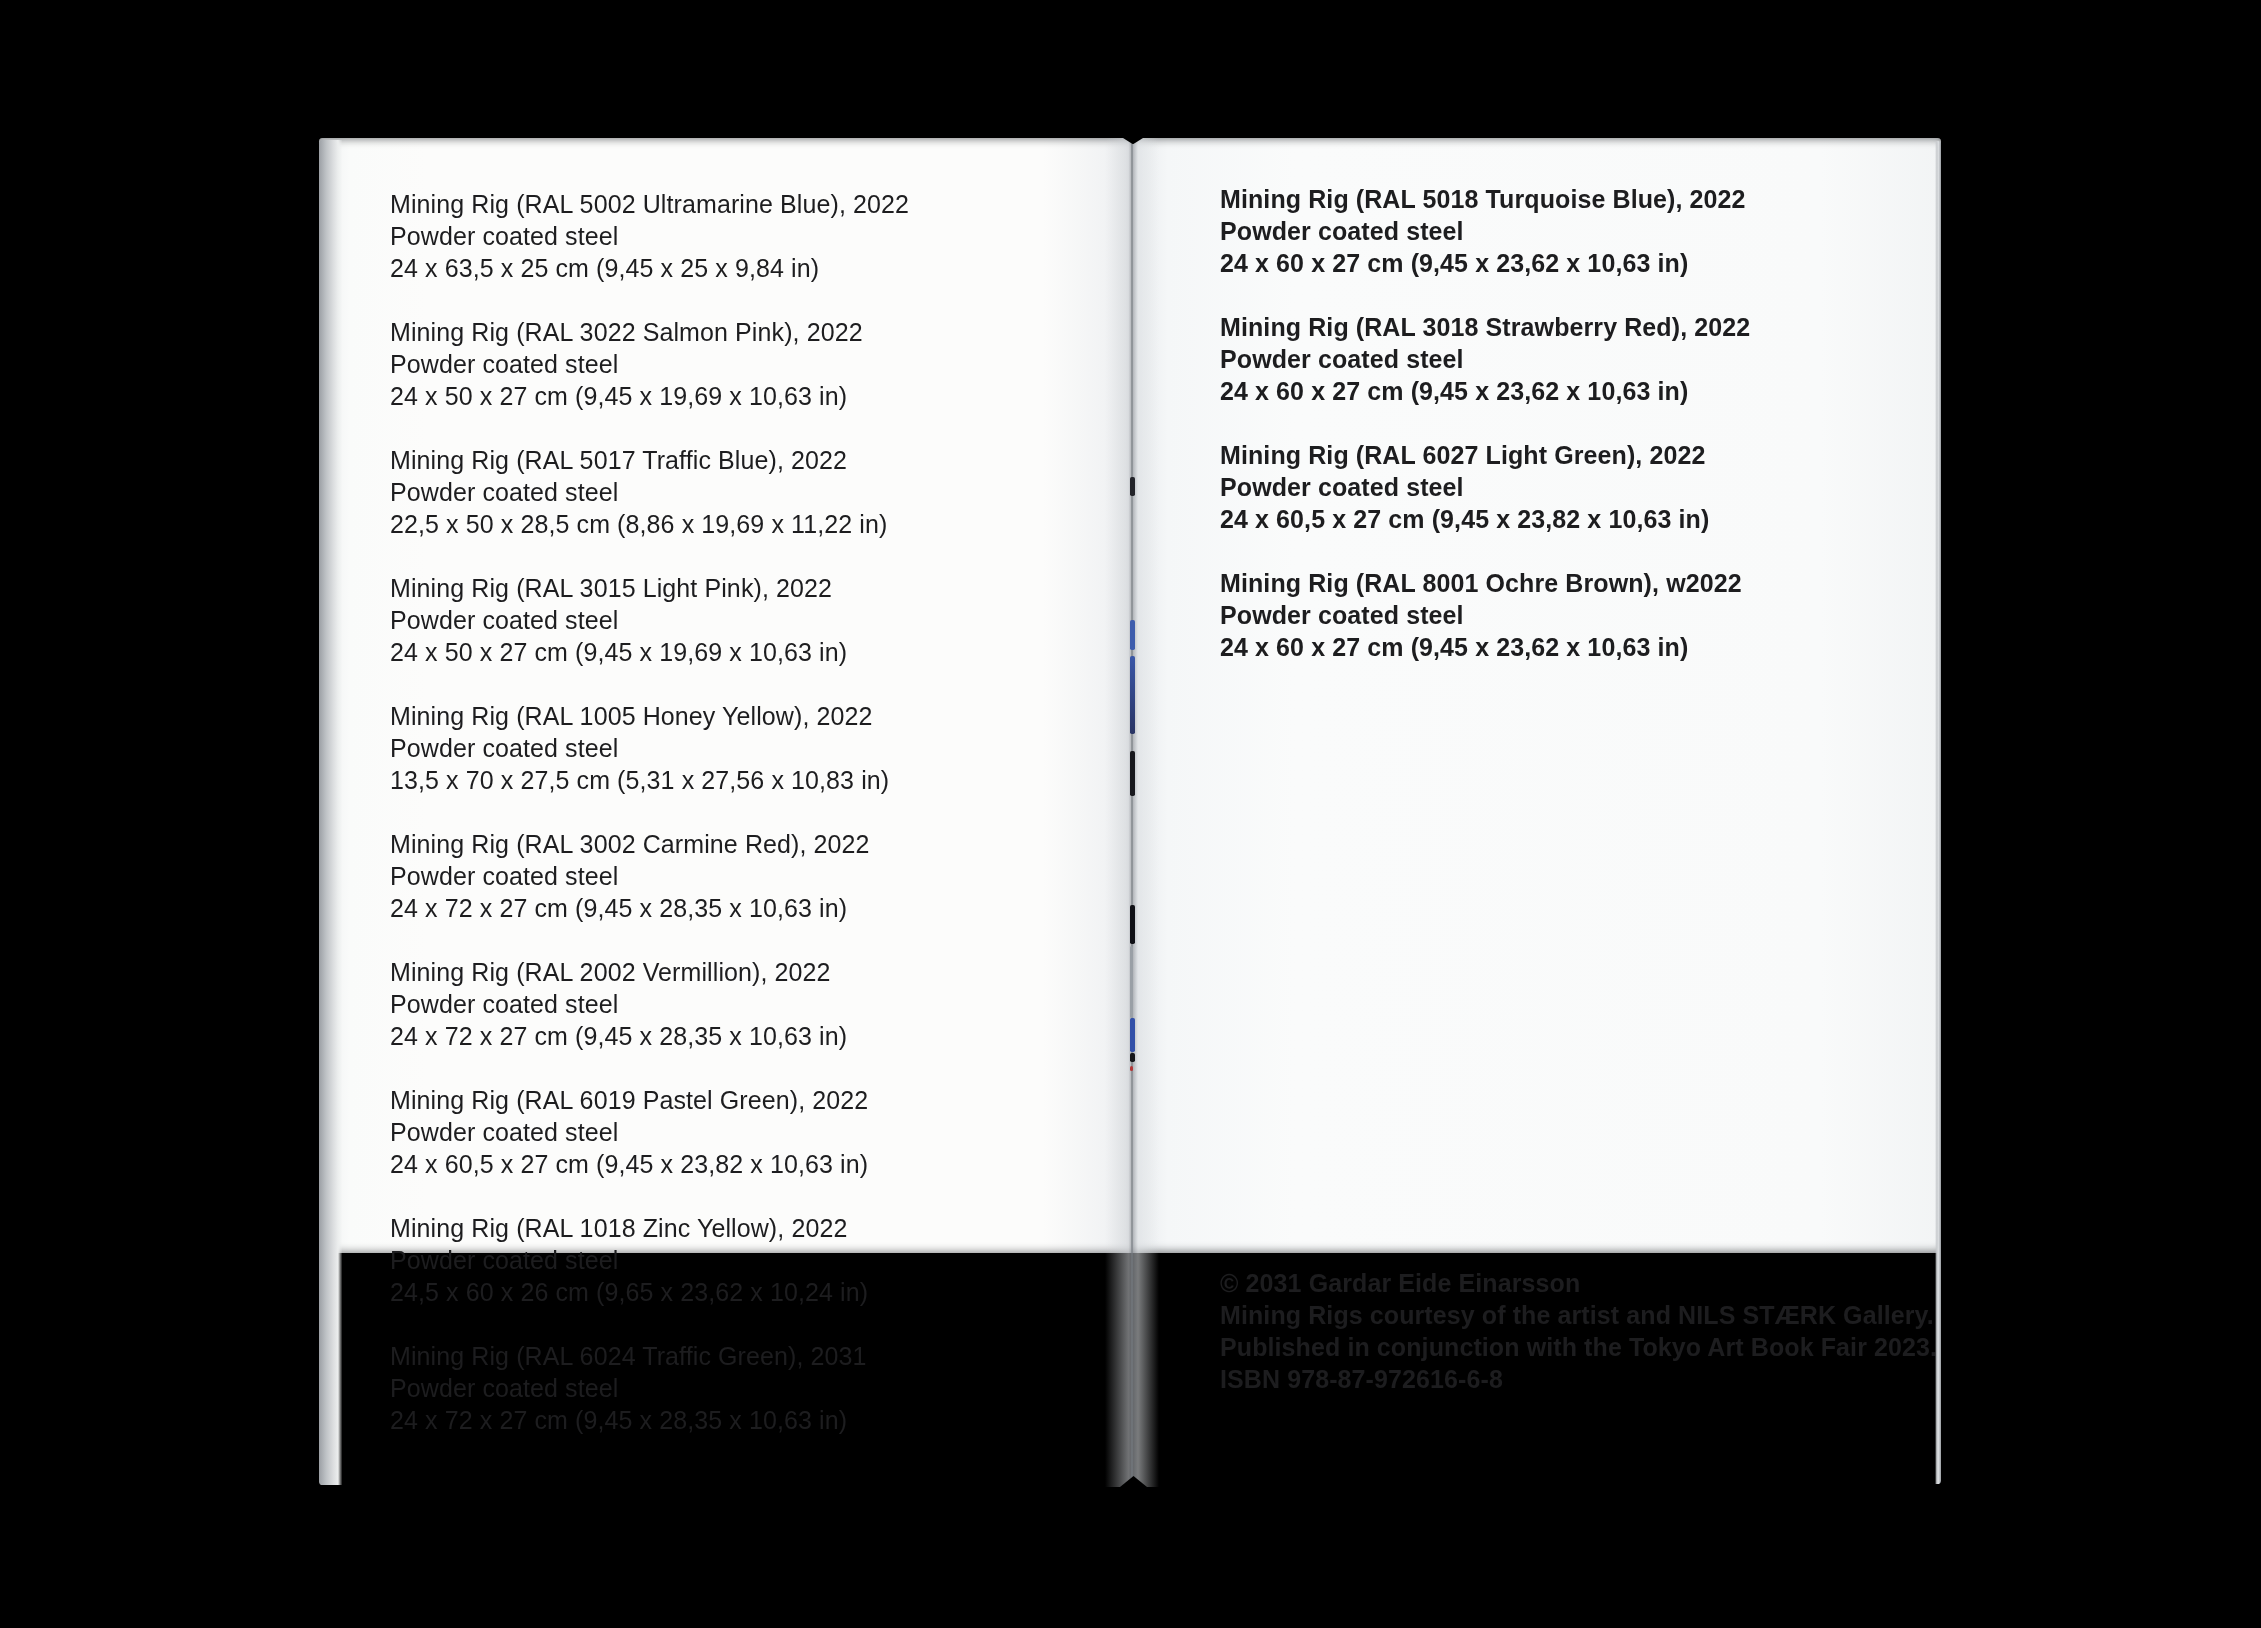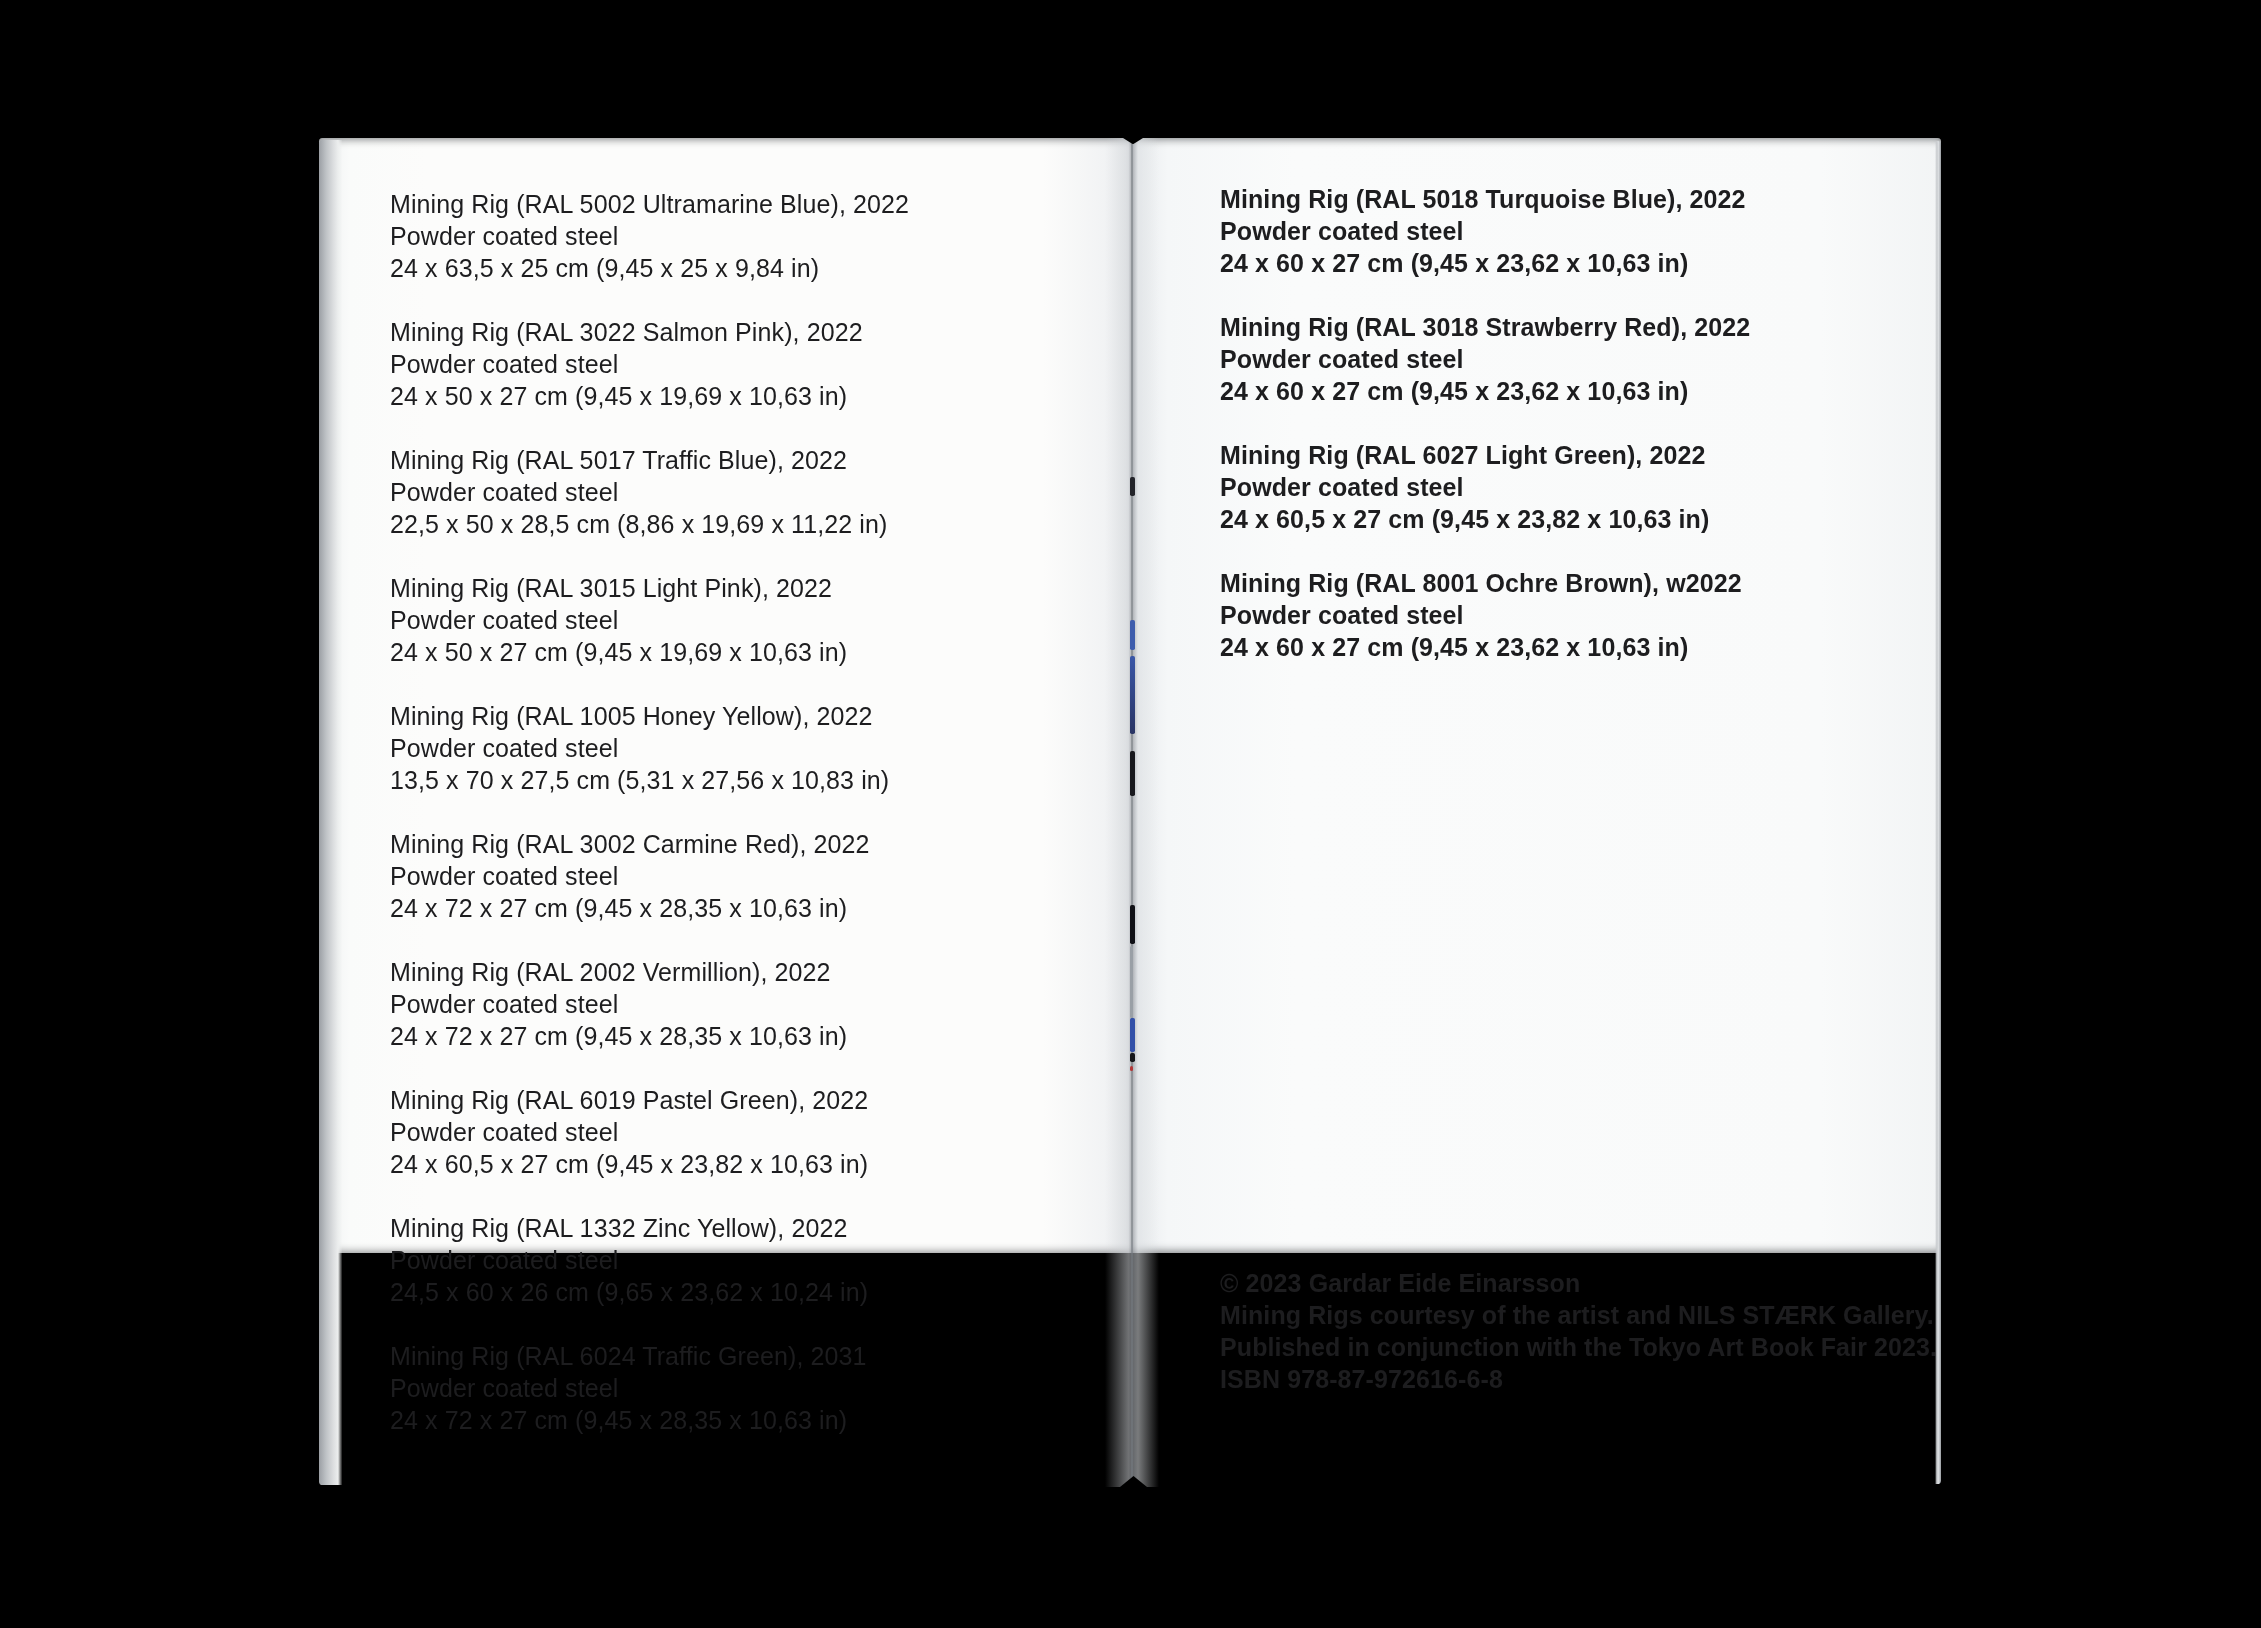--- a/index.html
+++ b/index.html
@@ -197,21 +197,21 @@
         <div>24 x 72 x 27 cm (9,45 x 28,35 x 10,63 in)</div>
       </div>
 
       <div class="entry">
         <div>Mining Rig (RAL 6019 Pastel Green), 2022</div>
         <div>Powder coated steel</div>
         <div>24 x 60,5 x 27 cm (9,45 x 23,82 x 10,63 in)</div>
       </div>
 
       <div class="entry">
-        <div>Mining Rig (RAL 1332 Zinc Yellow), 2022</div>
+        <div>Mining Rig (RAL 1018 Zinc Yellow), 2022</div>
         <div>Powder coated steel</div>
         <div>24,5 x 60 x 26 cm (9,65 x 23,62 x 10,24 in)</div>
       </div>
 
       <div class="entry">
         <div>Mining Rig (RAL 6024 Traffic Green), 2031</div>
         <div>Powder coated steel</div>
         <div>24 x 72 x 27 cm (9,45 x 28,35 x 10,63 in)</div>
       </div>
 
@@ -241,21 +241,21 @@
 
       <div class="entry">
         <div>Mining Rig (RAL 8001 Ochre Brown), w2022</div>
         <div>Powder coated steel</div>
         <div>24 x 60 x 27 cm (9,45 x 23,62 x 10,63 in)</div>
       </div>
 
     </div>
 
     <div class="colophon">
-      <div>© 2023 Gardar Eide Einarsson</div>
+      <div>© 2031 Gardar Eide Einarsson</div>
       <div>Mining Rigs courtesy of the artist and NILS STÆRK Gallery.</div>
       <div>Published in conjunction with the Tokyo Art Book Fair 2023.</div>
       <div>ISBN 978-87-972616-6-8</div>
     </div>
   </div>
 
   <div class="fore-edge-left"></div>
   <div class="fore-edge-right"></div>
   <div class="gutter"></div>
   <div class="gutter-line"></div>

